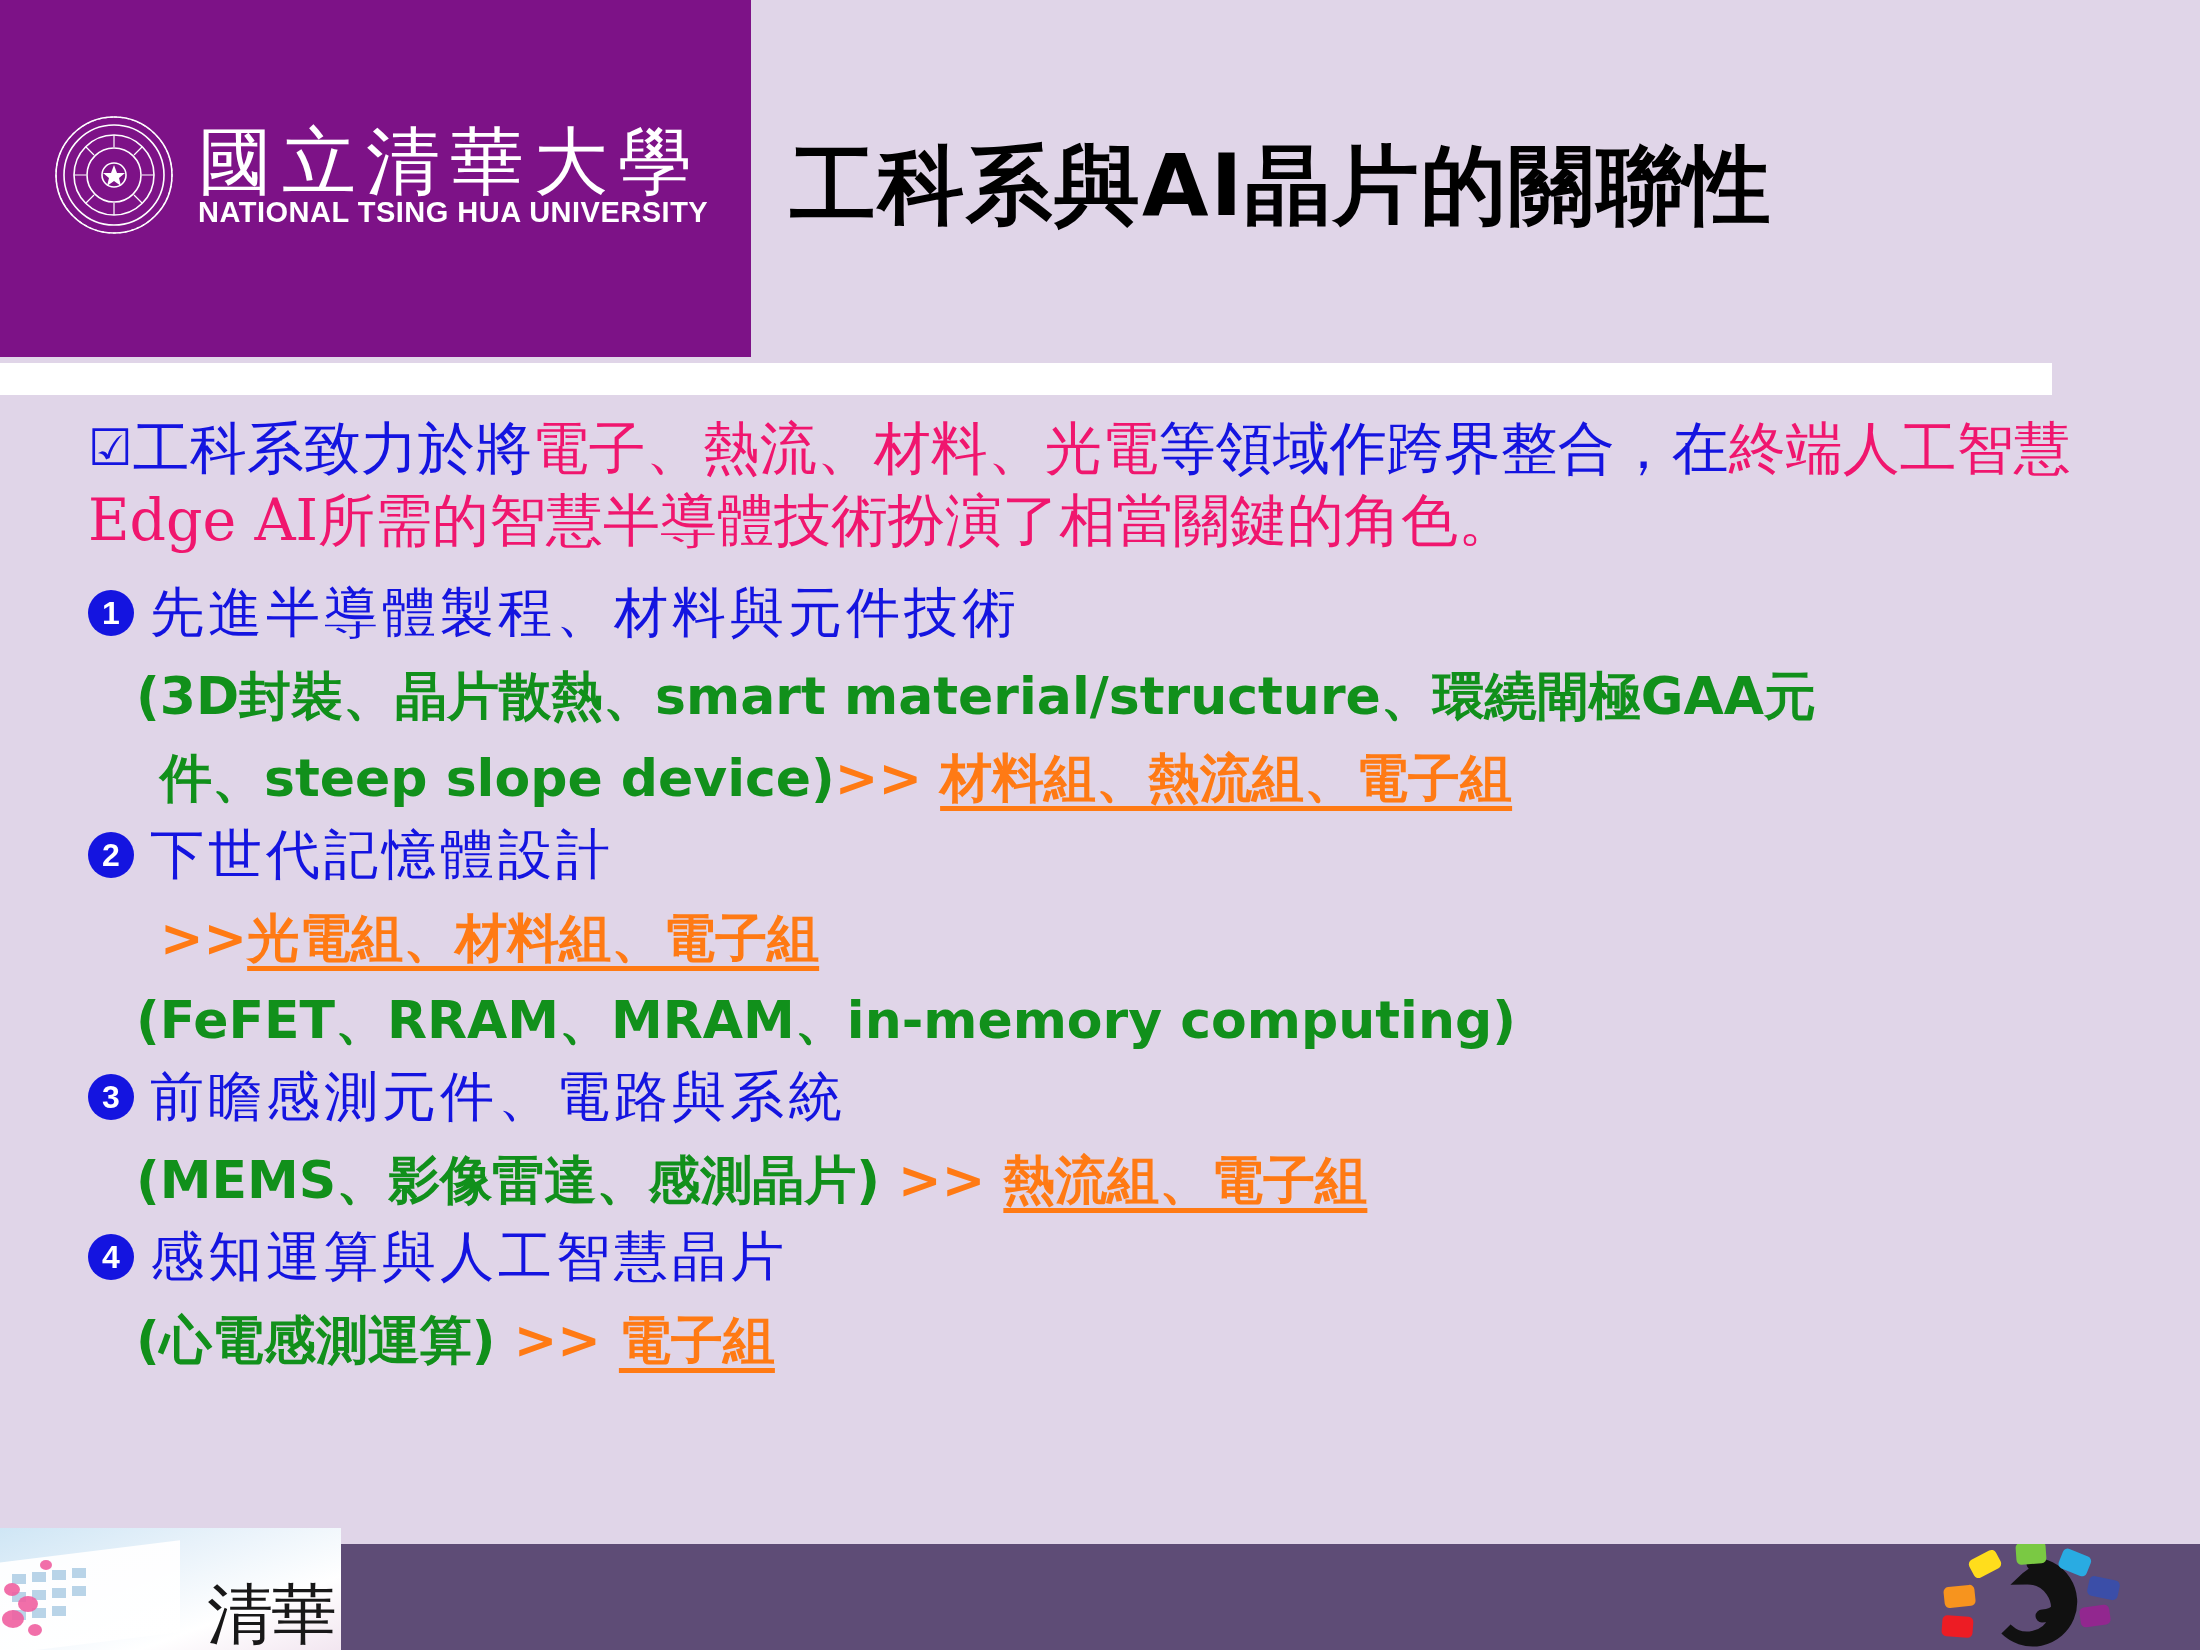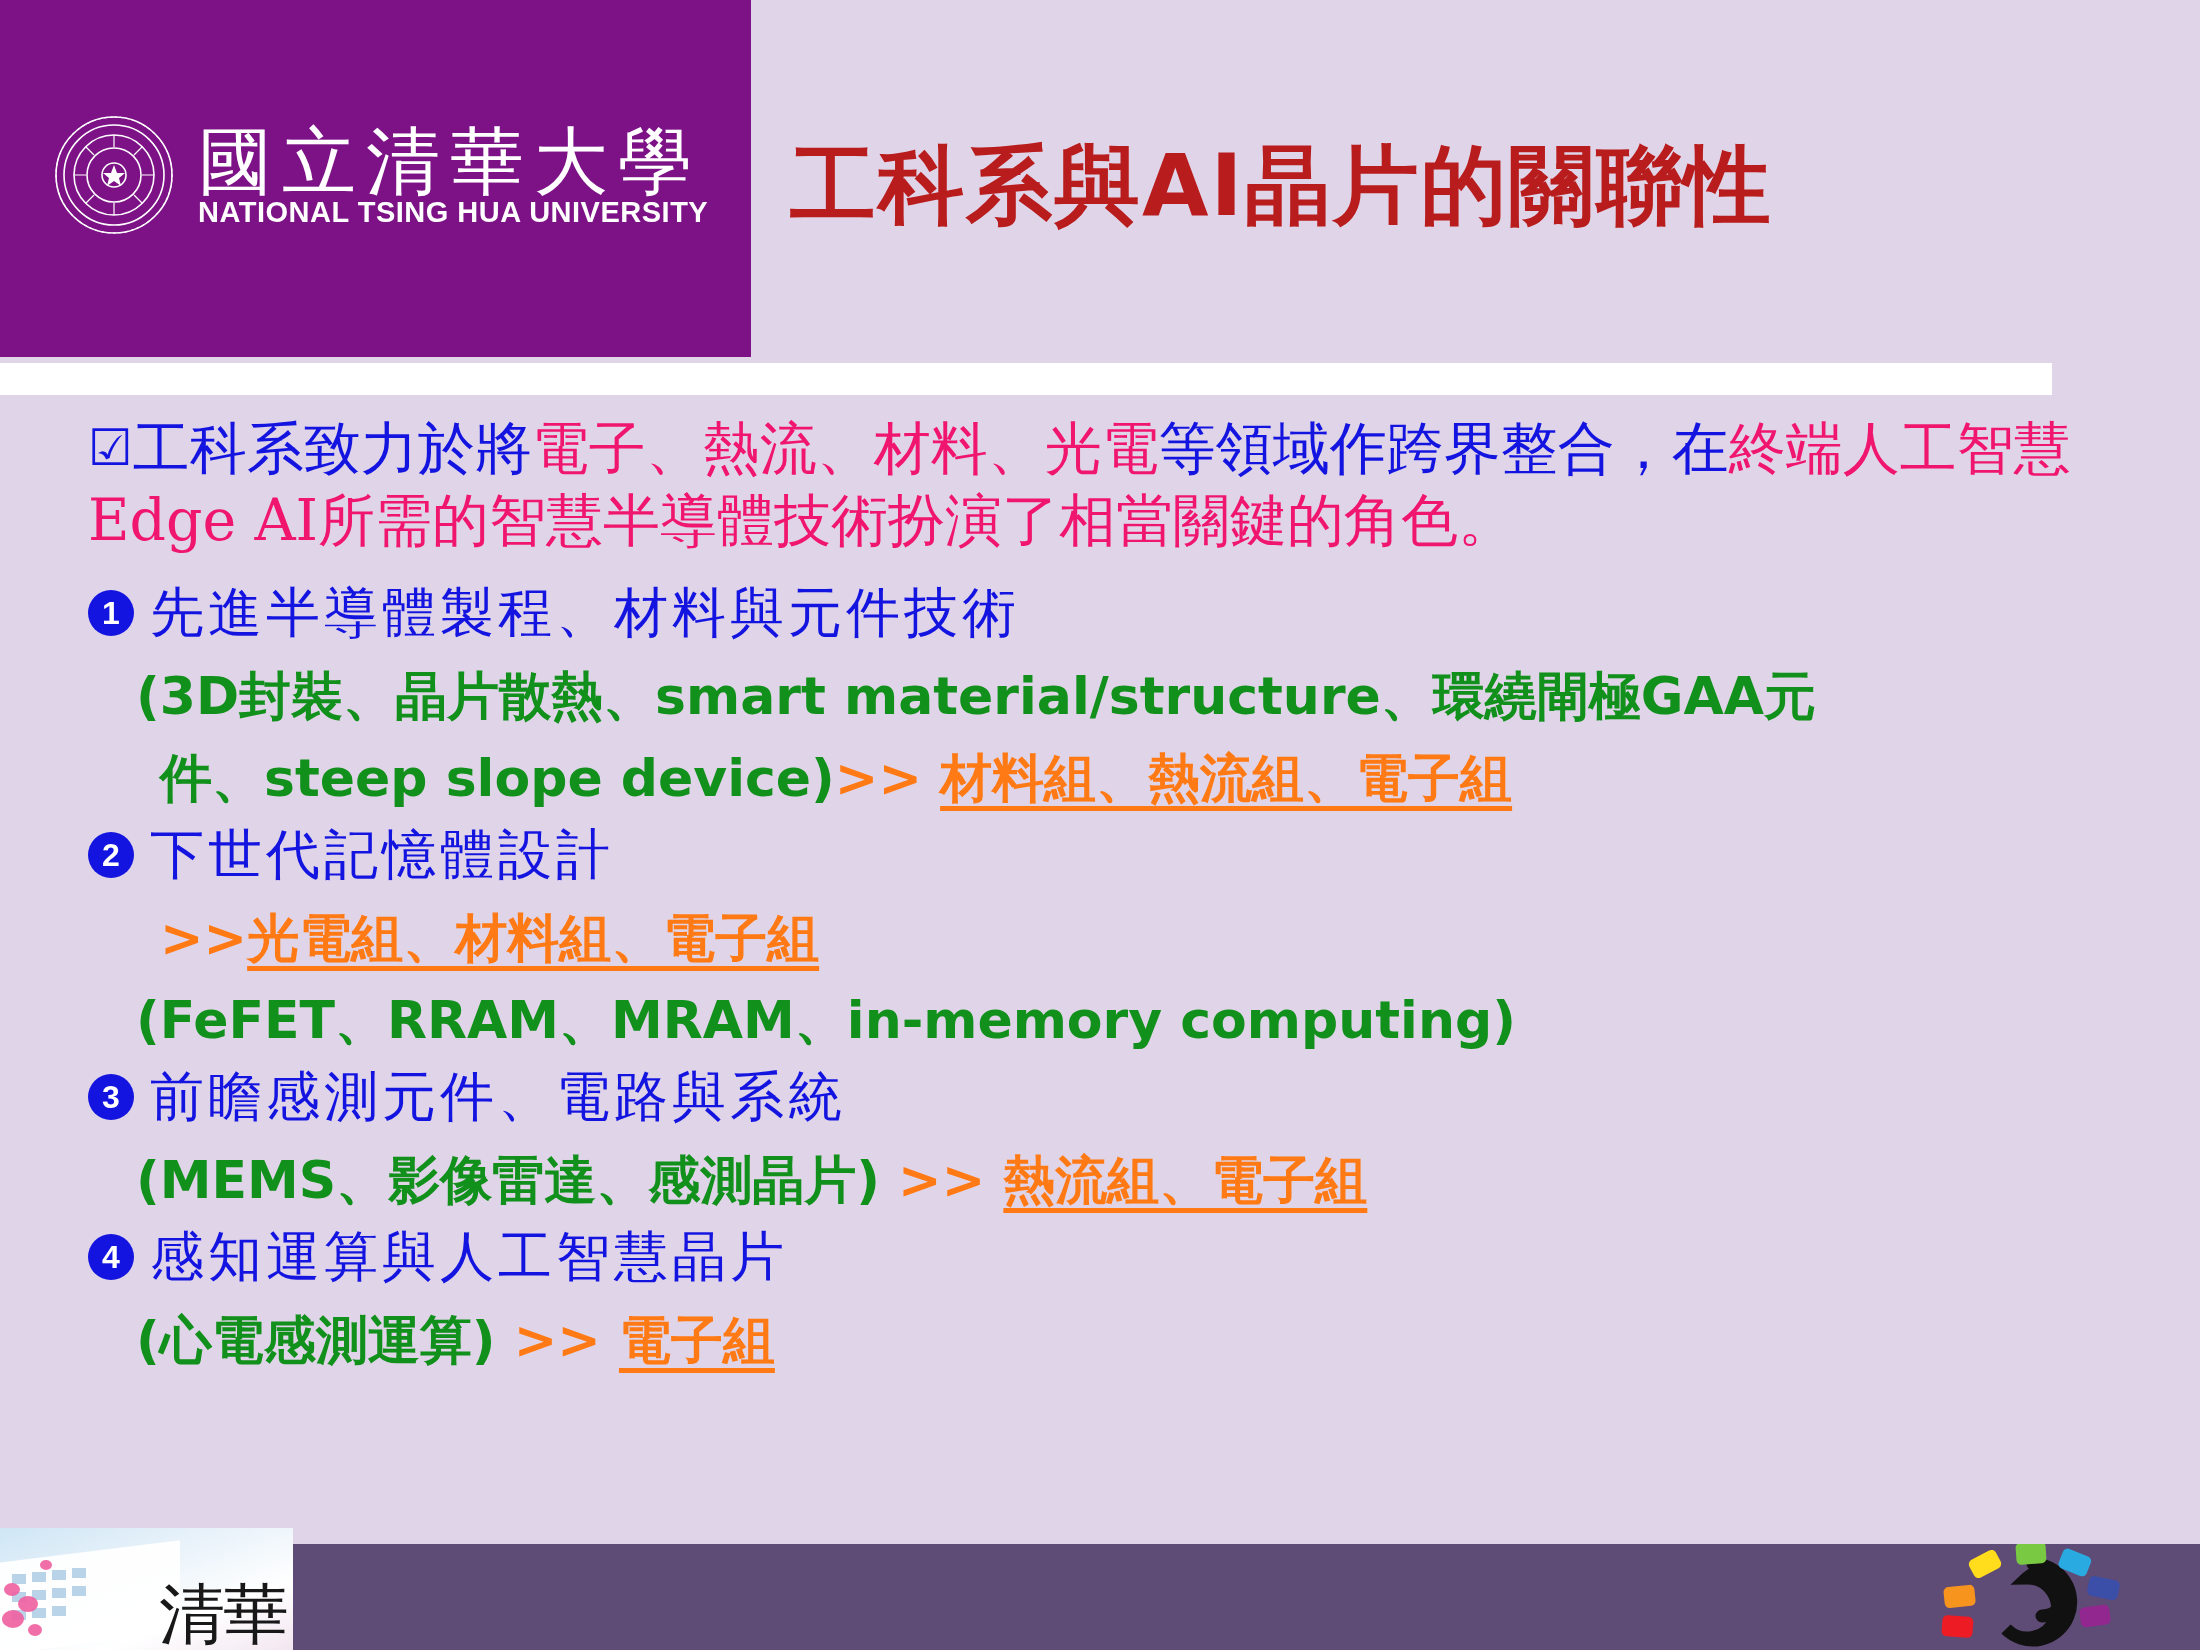--- a/index.html
+++ b/index.html
@@ -68,21 +68,21 @@
   }
 
   .slide-title {
     position: absolute;
     left: 790px;
     top: 128px;
     width: 1370px;
     font-family: "DejaVu Sans", sans-serif;
     font-size: 86px;
     font-weight: bold;
-    color: #b91c1c;
+    color: #000000;
     letter-spacing: 2px;
     white-space: nowrap;
     text-align: left;
   }
 
   
   .white-strip {
     position: absolute;
     left: 0;
     top: 363px;
@@ -183,21 +183,21 @@
     left: 0;
     bottom: 0;
     width: 2200px;
     height: 106px;
     background: #5e4c76;
   }
   .footer-photo {
     position: absolute;
     left: 0;
     bottom: 0;
-    width: 293px;
+    width: 341px;
     height: 122px;
     overflow: hidden;
     background: linear-gradient(160deg,#cfe6f5 0%, #e8f2fa 35%, #ffffff 70%, #f2e6f0 100%);
   }
   .photo-bldg {
     position: absolute;
     left: -10px;
     bottom: 6px;
     width: 190px;
     height: 92px;

